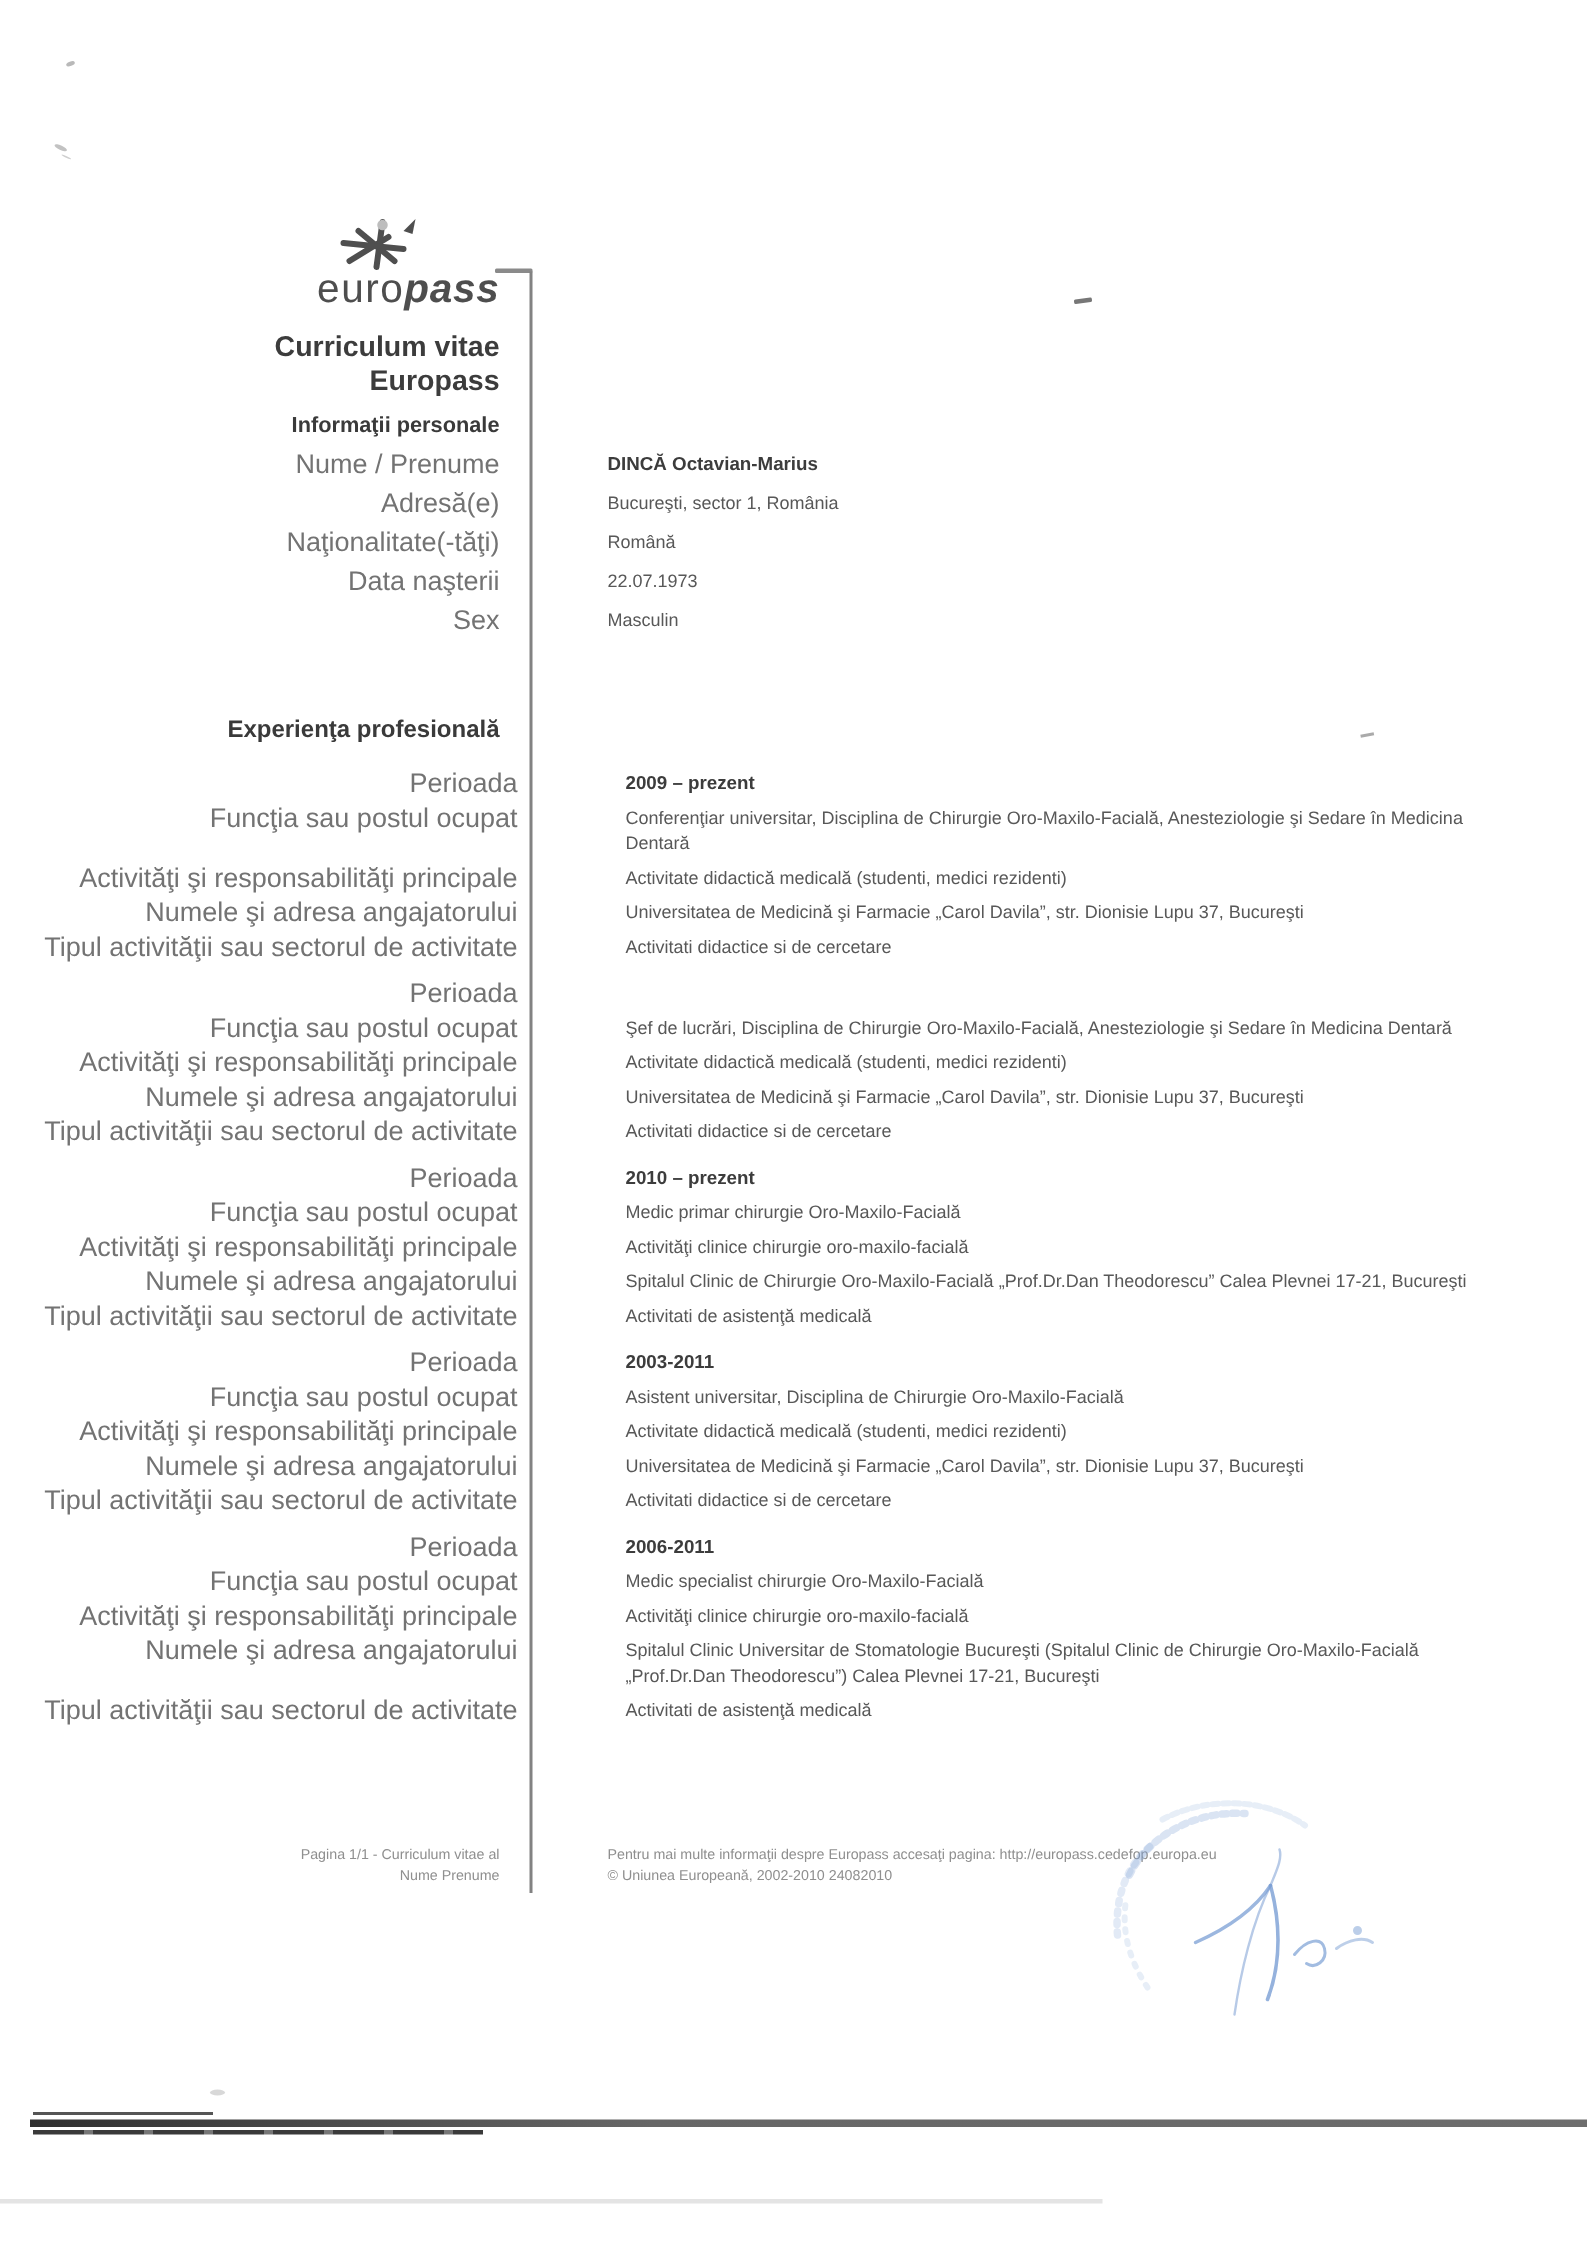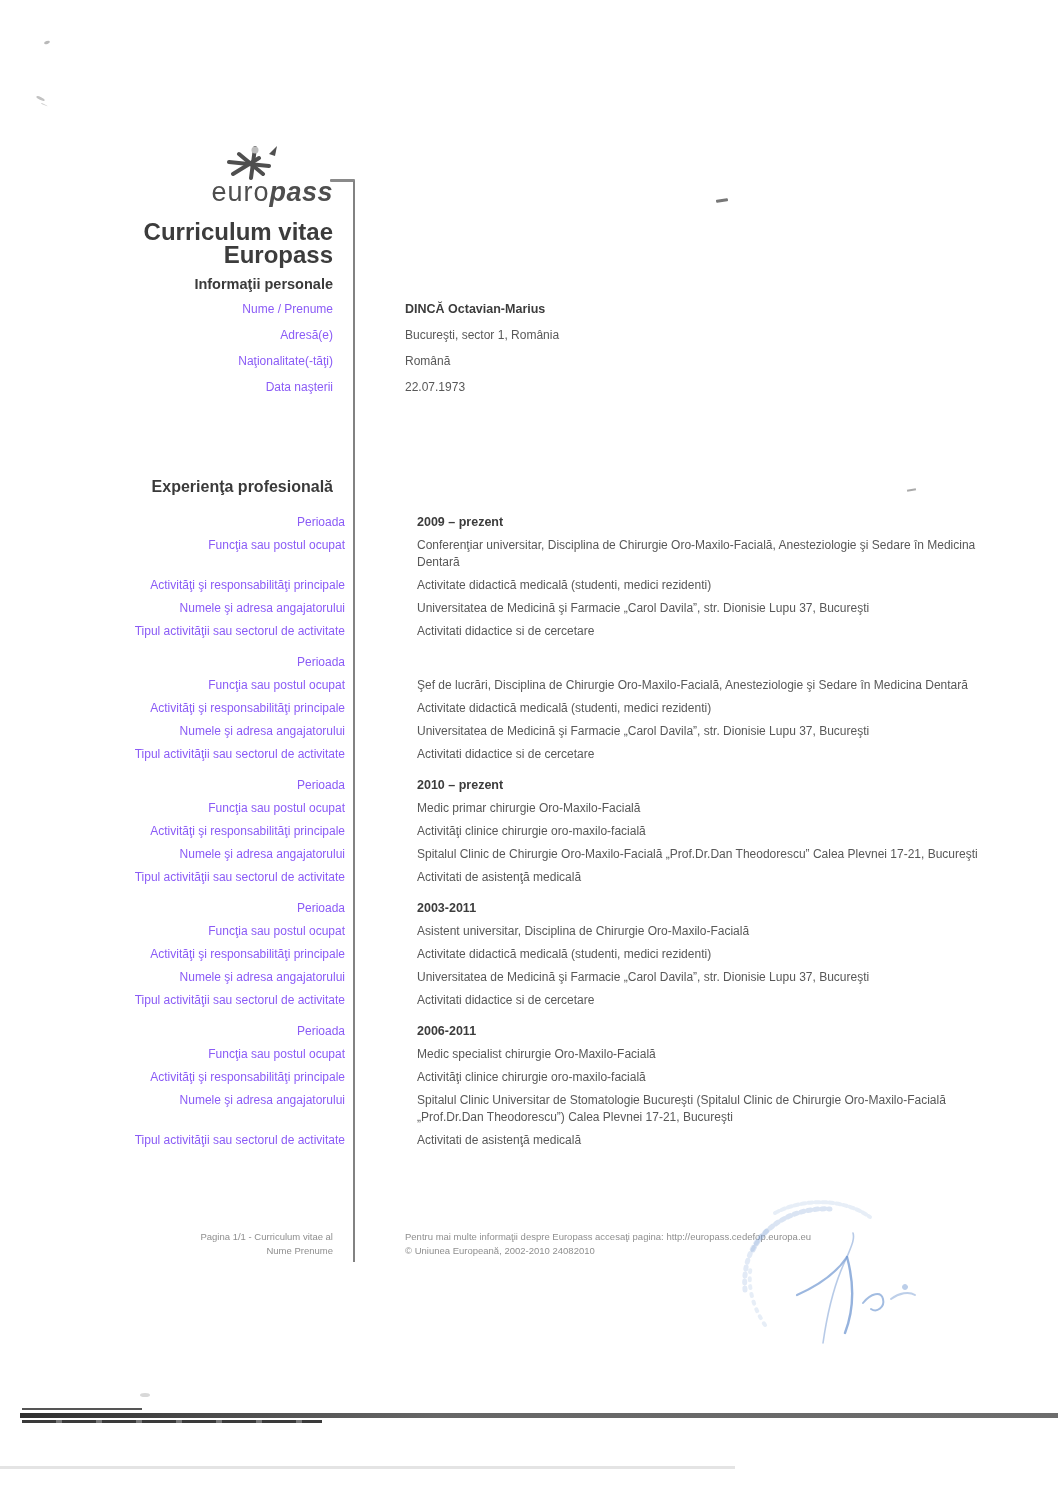--- a/index.html
+++ b/index.html
@@ -21,36 +21,36 @@
     position:absolute; left:330px; top:179px;
     width:25px; height:3px; background:#8a8a8a;
     border-radius:1px;
   }
   
   .header-block { position:absolute; top:144px; left:0; width:345px; text-align:right; padding-right:12px; }
   .logo { display:inline-block; text-align:left; position:relative; padding-top:34px; }
   .logo-star { position:absolute; top:0; left:14px; }
   .logo-text { font-size:27px; color:#4e4e4e; letter-spacing:1px; line-height:28px; }
   .logo-text .lt-italic { font-style:italic; font-weight:bold; letter-spacing:0.5px; }
-  .doc-title { margin-top:14px; font-size:24px; font-weight:bold; color:#3c3c3c; line-height:23px; }
+  .doc-title { margin-top:14px; font-size:19px; font-weight:bold; color:#3c3c3c; line-height:23px; }
   
   .sec-heading {
     position:absolute; left:0; width:345px; text-align:right; padding-right:12px;
     font-weight:bold; color:#3a3a3a;
   }
   .sec-personal { top:276px; font-size:14.5px; }
   .sec-experience { top:478px; font-size:16px; }
   
   .rows { position:absolute; left:0; right:48px; }
   .rows-personal { top:301px; }
   .rows-experience { top:514px;margin-left:12px; }
   .row { display:grid; grid-template-columns:345px 1fr; column-gap:20px; margin-bottom:9px; }
   .row .lbl {
     text-align:right; padding-right:12px;
-    font-size:12px; line-height:17px; color:#8b5cf6;
+    font-size:18px; line-height:17px; color:#737373;
   }
   .row .val { font-size:12px; line-height:17px; color:#585858;padding-left:40px; }
   .val.strong { font-weight:bold; color:#3c3c3c; font-size:12.5px; }
   .entry { margin-bottom:14px; }
   .entry .row { margin-bottom:6px; }
   
   .footer { position:absolute; top:1230px; left:0; right:30px; }
   .footer .row { margin-bottom:0; }
   .footer .lbl, .footer .val { font-size:9.5px; line-height:13.5px; color:#8f8f8f; }
   
@@ -119,20 +119,24 @@
       <div class="val">Bucureşti, sector 1, România</div>
     </div>
     <div class="row">
       <div class="lbl">Naţionalitate(-tăţi)</div>
       <div class="val">Română</div>
     </div>
     <div class="row">
       <div class="lbl">Data naşterii</div>
       <div class="val">22.07.1973</div>
     </div>
+    <div class="row">
+      <div class="lbl">Sex</div>
+      <div class="val">Masculin</div>
+    </div>
   </div>
 
   <div class="sec-heading sec-experience">Experienţa profesională</div>
 
   <div class="rows rows-experience">
 
     <div class="entry">
       <div class="row">
         <div class="lbl">Perioada</div>
         <div class="val strong">2009 – prezent</div>

